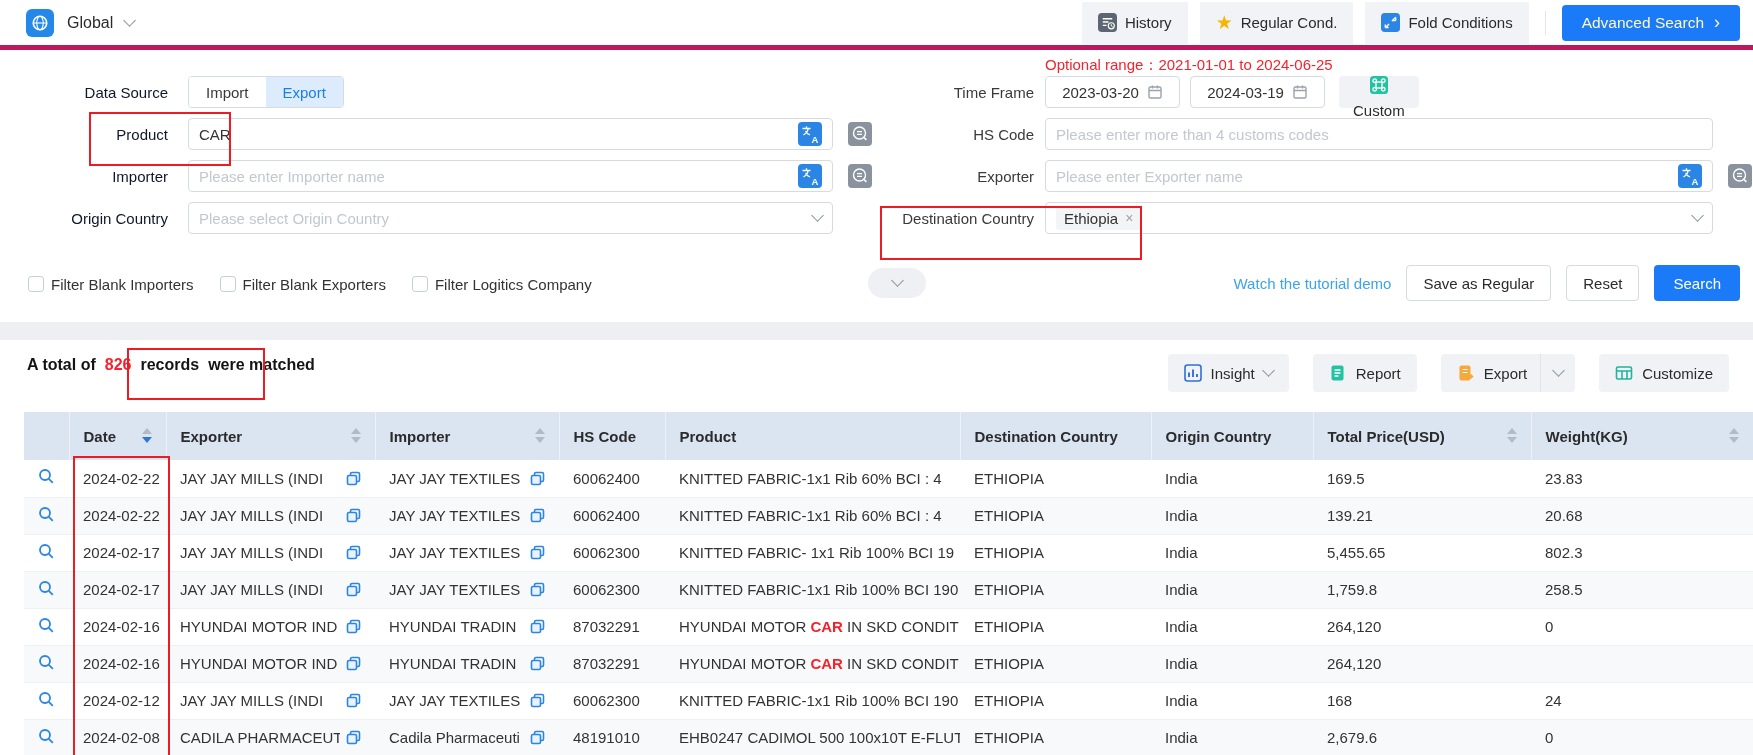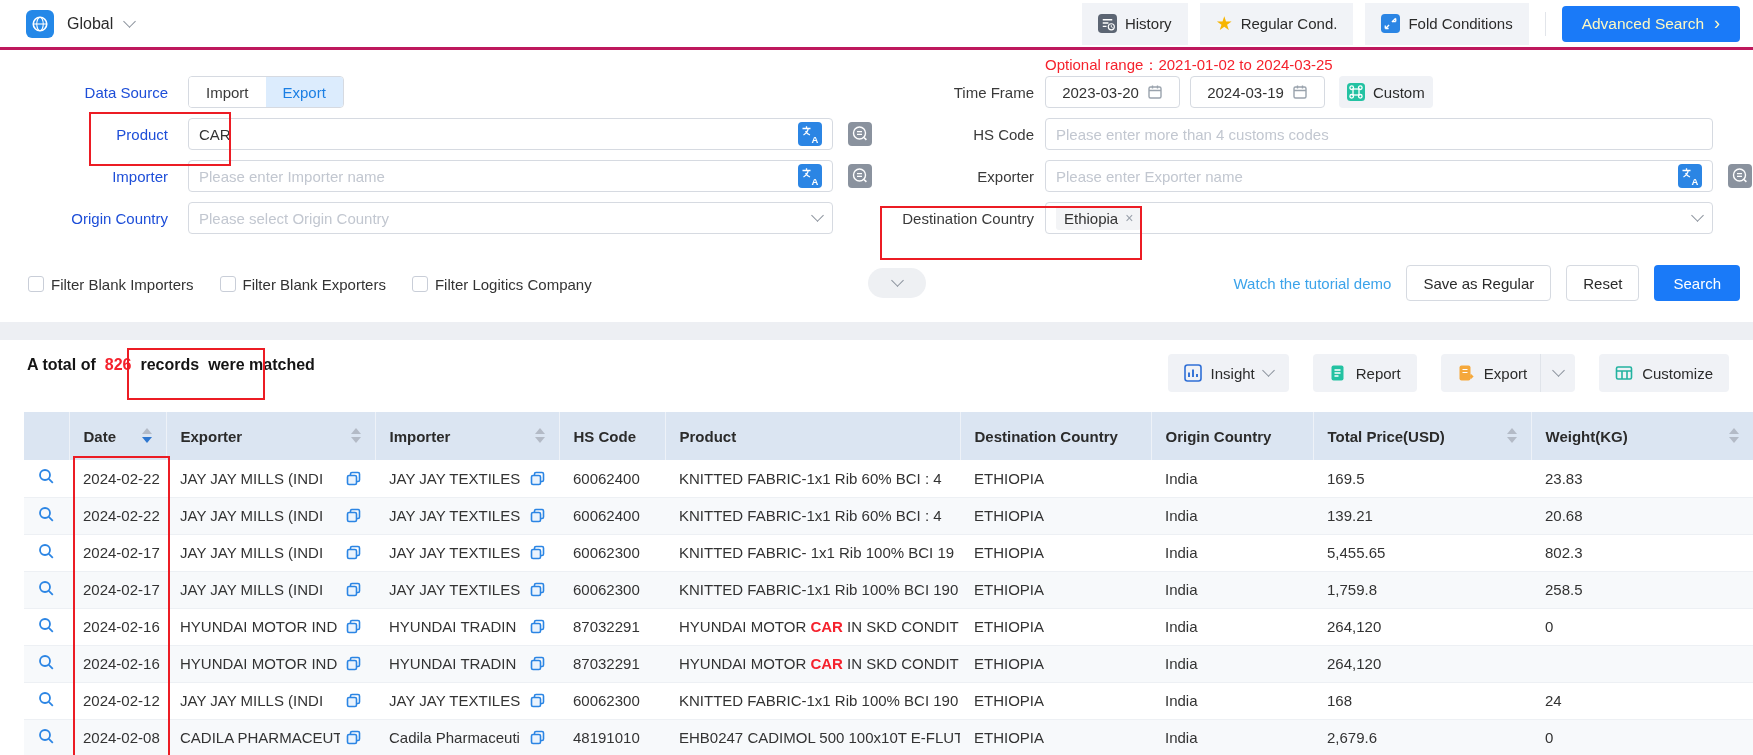--- a/index.html
+++ b/index.html
@@ -8,21 +8,21 @@
     position: relative;
     overflow: hidden;
     background: #edeff3;
     font-family: "Liberation Sans", sans-serif;
     color: #333;
     font-size: 15px;
   }
   
   .topbar {
     position:absolute; left:0; top:0; width:1753px; height:50px;
-    background:#fff; border-bottom:3px solid #be185d;
+    background:#fff; border-bottom:5px solid #be185d;
     display:flex; align-items:center; padding:0 13px 0 26px;
   }
   .logo { width:28px; height:28px; border-radius:6px; background:#2488e8;
     display:flex; align-items:center; justify-content:center; flex-shrink:0; }
   .region { margin-left:13px; font-size:16px; color:#2b2b2b; }
   .chev { display:inline-block; width:9px; height:9px;
     border-right:1.6px solid #8a919c; border-bottom:1.6px solid #8a919c;
     transform:rotate(45deg); margin-top:-5px; }
   .region-chev { margin-left:12px; }
   .tb-right { margin-left:auto; display:flex; align-items:center; gap:12px; }
@@ -33,40 +33,40 @@
   .tb-primary { display:flex; align-items:center; gap:10px; height:36px; padding:0 20px;
     background:#1a7af8; color:#fef9c3; border:none; border-radius:4px; font-size:15.5px;
     font-family:inherit; cursor:pointer; }
   .tb-primary .arr { font-size:18px; line-height:1; margin-top:-2px; }
   .star { color:#f7b500; font-size:19px; line-height:1; }
 
   
   .form-card { position:absolute; left:0; top:50px; width:1753px; height:272px; background:#fff; }
   .optional { position:absolute; left:1045px; top:6px; color:#f5222d; font-size:15px; }
   .frow { position:absolute; left:0; right:0; height:32px; display:flex; align-items:center; }
-  .lbl-l { width:188px; text-align:right; padding-right:20px; color:#1d4ed8; flex-shrink:0; }
+  .lbl-l { width:188px; text-align:right; padding-right:20px; color:#0f172a; flex-shrink:0; }
   .rcol { position:absolute; left:822px; top:0; height:32px; display:flex; align-items:center; }
   .lbl-r { width:223px; text-align:right; padding-right:11px; color:#3a3a3a; flex-shrink:0; }
   .seg { display:flex; height:32px; border:1px solid #d6dae1; border-radius:4px; overflow:hidden; }
   .seg-btn { display:flex; align-items:center; padding:0 17px; background:#fff; color:#3a3a3a; cursor:pointer; }
   .seg-btn + .seg-btn { border-left:1px solid #d6dae1; }
   .seg-active { background:#dcecfd; color:#1b7fe4; border-left:none !important; }
   .fake-input { height:32px; border:1px solid #d6dae1; border-radius:4px; background:#fff;
     display:flex; align-items:center; padding:0 10px; gap:8px; }
   .fake-input .grow { flex:1 1 auto; white-space:nowrap; overflow:hidden; }
   .ph { color:#c2c7d0; }
   .val { color:#333; }
   .ds-select { width:477px; margin-left:10px; justify-content:space-between; }
   .w-left { width:645px; }
   .w-right { width:668px; }
   .date-input { width:135px; justify-content:center; }
   .gap10 { margin-left:10px; }
   .custom-btn { margin-left:14px; display:flex; align-items:center; gap:8px; height:32px;
-    padding:0 8px; background:#f0f2f6; border:none; border-radius:4px; font-size:15px;
-    color:#2b2b2b; font-family:inherit; cursor:pointer; }
+    padding:0 14px; background:#f0f2f6; border:none; border-radius:4px; font-size:15px;
+    color:#2b2b2b; font-family:inherit; cursor:pointer;flex-direction:column; }
   .outer-ic { margin-left:15px; cursor:pointer; line-height:0; }
   .in-ic { line-height:0; flex-shrink:0; }
   .tag { display:flex; align-items:center; gap:7px; height:24px; padding:0 8px;
     background:#f3f4f6; border-radius:3px; color:#333; }
   .tag .x { color:#9aa1ab; font-size:14px; cursor:pointer; }
   .frow5 { top:218px; height:32px; }
   .cbitem { display:flex; align-items:center; gap:7px; margin-right:26px; }
   .cb { width:16px; height:16px; border:1px solid #c9ced8; border-radius:3px; background:#fff; cursor:pointer; flex-shrink:0; }
   .collapse-pill { position:absolute; left:868px; top:0; width:58px; height:30px;
     background:#eef0f3; border-radius:16px; display:flex; align-items:center; justify-content:center; cursor:pointer; }
@@ -155,21 +155,21 @@
     </button>
     <span class="vdiv"></span>
     <button class="tb-primary">
       <span>Advanced Search</span>
       <span class="arr">›</span>
     </button>
   </div>
 </header>
 
 <section class="form-card">
-  <div class="optional">Optional range：2021-01-02 to 2024-03-25</div>
+  <div class="optional">Optional range：2021-01-01 to 2024-06-25</div>
 
   <div class="frow" style="top:26px">
     <div class="lbl-l">Data Source</div>
     <div class="seg">
       <div class="seg-btn">Import</div>
       <div class="seg-btn seg-active">Export</div>
     </div>
     <div class="rcol">
       <div class="lbl-r">Time Frame</div>
       <div class="fake-input date-input">

